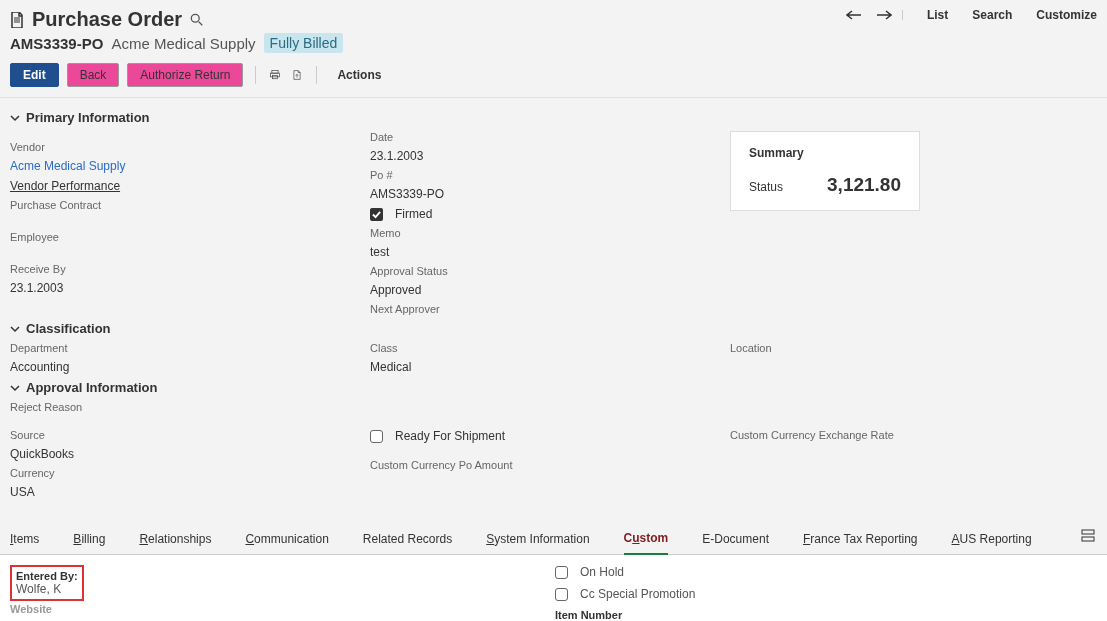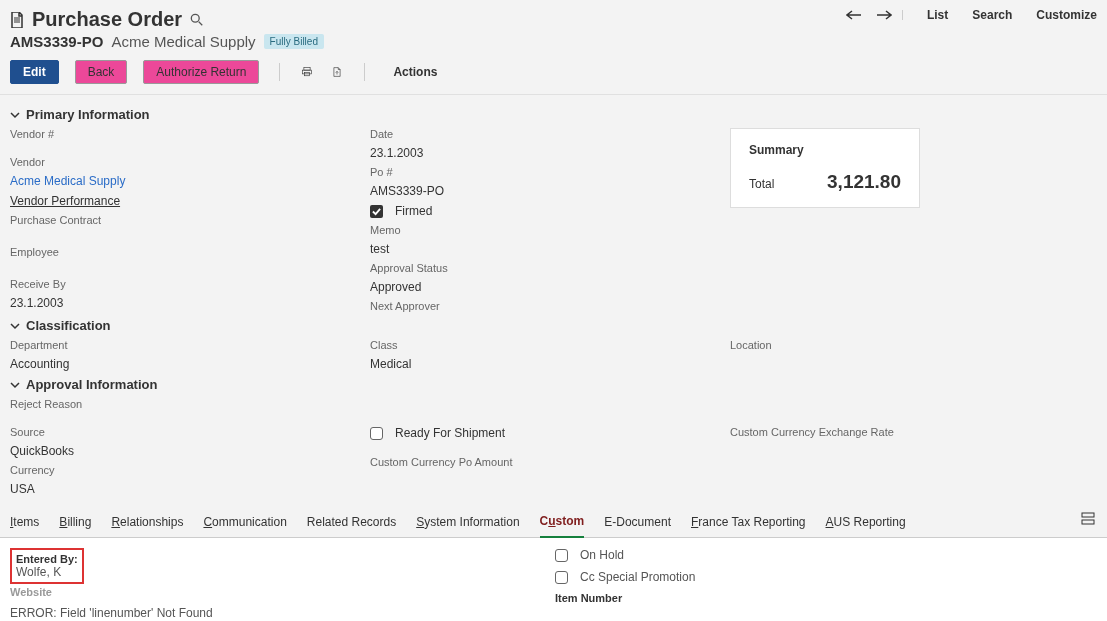--- a/index.html
+++ b/index.html
@@ -6,25 +6,25 @@
   body { font-family: "Helvetica Neue", Arial, sans-serif; font-size: 12px; color: #333; background: #f3f3f3; width: 1107px; }
   .header { padding: 8px 10px 4px 10px; position: relative; }
   .header-top { display: flex; justify-content: space-between; align-items: flex-start; }
   .title-row { display: flex; align-items: center; gap: 8px; }
   .title-row h1 { font-size: 20px; font-weight: 700; }
   .doc-icon { width: 14px; height: 16px; }
   .search-icon-sm { width: 14px; height: 14px; color: #555; }
   .subtitle-row { display: flex; align-items: center; gap: 8px; margin-top: 2px; }
   .subtitle-row .po-num { font-size: 15px; font-weight: 600; }
   .subtitle-row .vendor-sub { font-size: 15px; font-weight: 400; color: #555; }
-  .badge { background: #c9e6ef; color: #2a6c80; font-size: 10px; padding: 2px 6px; border-radius: 2px; }
+  .badge { background: #c9e6ef; color: #2a6c80; font-size: 14px; padding: 2px 6px; border-radius: 2px; }
   .top-actions { display: flex; align-items: center; gap: 24px; font-size: 12px; font-weight: 600; }
   .nav-arrows { display: flex; gap: 14px; align-items: center; padding-right: 10px; border-right: 1px solid #ccc; }
   .arrow-ic { width: 16px; height: 10px; }
-  .toolbar { display: flex; align-items: center; gap: 16px; margin-top: 10px; }
+  .toolbar { display: flex; align-items: center; gap: 8px; margin-top: 10px; }
   .btn { padding: 4px 12px; font-size: 12px; border-radius: 2px; cursor: pointer; }
   .btn-primary { background: #1f4f8f; color: #fff; border: 1px solid #1f4f8f; font-weight: 600; }
   .btn-secondary { background: #ec4899; color: #333; border: 1px solid #999; }
   .toolbar-sep { width: 1px; height: 18px; background: #ccc; margin: 0 4px; }
   .tool-ic { width: 14px; height: 14px; padding: 2px; cursor: pointer; }
   .actions-link { font-size: 12px; font-weight: 600; margin-left: 8px; cursor: pointer; }
   .content { padding: 6px 10px 10px 10px; border-top: 1px solid #e0e0e0; margin-top: 6px; }
   .section-header { display: flex; align-items: center; gap: 6px; font-weight: 700; font-size: 13px; padding: 6px 0; cursor: pointer; }
   .chev { width: 10px; height: 10px; }
   .fields-row { display: flex; }
@@ -38,21 +38,21 @@
   .underline { text-decoration: underline; color: #333; }
   .summary-box { background: #fff; border: 1px solid #ddd; padding: 14px 18px; width: 190px; }
   .summary-title { font-weight: 700; font-size: 12px; margin-bottom: 14px; }
   .summary-row { display: flex; justify-content: space-between; align-items: baseline; }
   .summary-total { font-size: 19px; font-weight: 700; }
   .check-row { display: flex; align-items: center; gap: 12px; }
   .chk { width: 13px; height: 13px; border-radius: 2px; }
   .chk-checked { background: #333; display:flex; align-items:center; justify-content:center; }
   .chk-checked svg { width: 9px; height: 9px; }
   .chk-empty { border: 1.5px solid #666; background: #fff; border-radius: 3px; }
-  .tabs-bar { display: flex; align-items: center; border-bottom: 1px solid #ccc; margin-top: 0; padding: 0 10px; background: #f3f3f3; gap: 20px; position: relative; }
+  .tabs-bar { display: flex; align-items: center; border-bottom: 1px solid #ccc; margin-top: 14px; padding: 0 10px; background: #f3f3f3; gap: 34px; position: relative; }
   .tab { padding: 8px 0; font-size: 12px; color: #333; cursor: pointer; }
   .tab.active { color: #7f1d1d; font-weight: 700; border-bottom: 2px solid #15803d; margin-bottom: -1px; }
   .tab .ul { text-decoration: underline; }
   .tab-right-ic { position: absolute; right: 12px; top: 6px; width: 14px; height: 14px; }
   .tab-content { background: #fff; padding: 10px; display: flex; }
   .tc-col { display: flex; flex-direction: column; gap: 8px; }
   .tc-col-1 { width: 545px; }
   .tc-col-2 { flex: 1; }
   .red-box { border: 2px solid #d33; padding: 3px 4px; display: inline-block; }
   .tc-label { font-size: 11px; color: #333; font-weight: bold; }
@@ -118,21 +118,20 @@
 <div class="content">
 
   <div class="section-header">
     <svg class="chev" viewBox="0 0 10 10">
         <path d="M1 3l4 4 4-4" fill="none" stroke="#333" stroke-width="1.5"></path>
       </svg>
     <span>Primary Information</span>
   </div>
   <div class="fields-row">
     <div class="col col-1">
-      <div class="field-label">Vendor #</div>
       <div style="height:4px"></div>
       <div class="field-label">Vendor</div>
       <div class="field-value link">Acme Medical Supply</div>
       <div class="field-value underline">Vendor Performance</div>
       <div class="field-label">Purchase Contract</div>
       <div style="height:8px"></div>
       <div class="field-label">Employee</div>
       <div style="height:8px"></div>
       <div class="field-label">Receive By</div>
       <div class="field-value">23.1.2003</div>
@@ -153,21 +152,21 @@
       <div class="field-label">Memo</div>
       <div class="field-value">test</div>
       <div class="field-label">Approval Status</div>
       <div class="field-value">Approved</div>
       <div class="field-label">Next Approver</div>
     </div>
     <div class="col col-3">
       <div class="summary-box">
         <div class="summary-title">Summary</div>
         <div class="summary-row">
-          <span class="field-value">Total</span>
+          <span class="field-value">Status</span>
           <span class="summary-total">3,121.80</span>
         </div>
       </div>
     </div>
   </div>
 
   <div class="section-header">
     <svg class="chev" viewBox="0 0 10 10">
         <path d="M1 3l4 4 4-4" fill="none" stroke="#333" stroke-width="1.5"></path>
       </svg>

